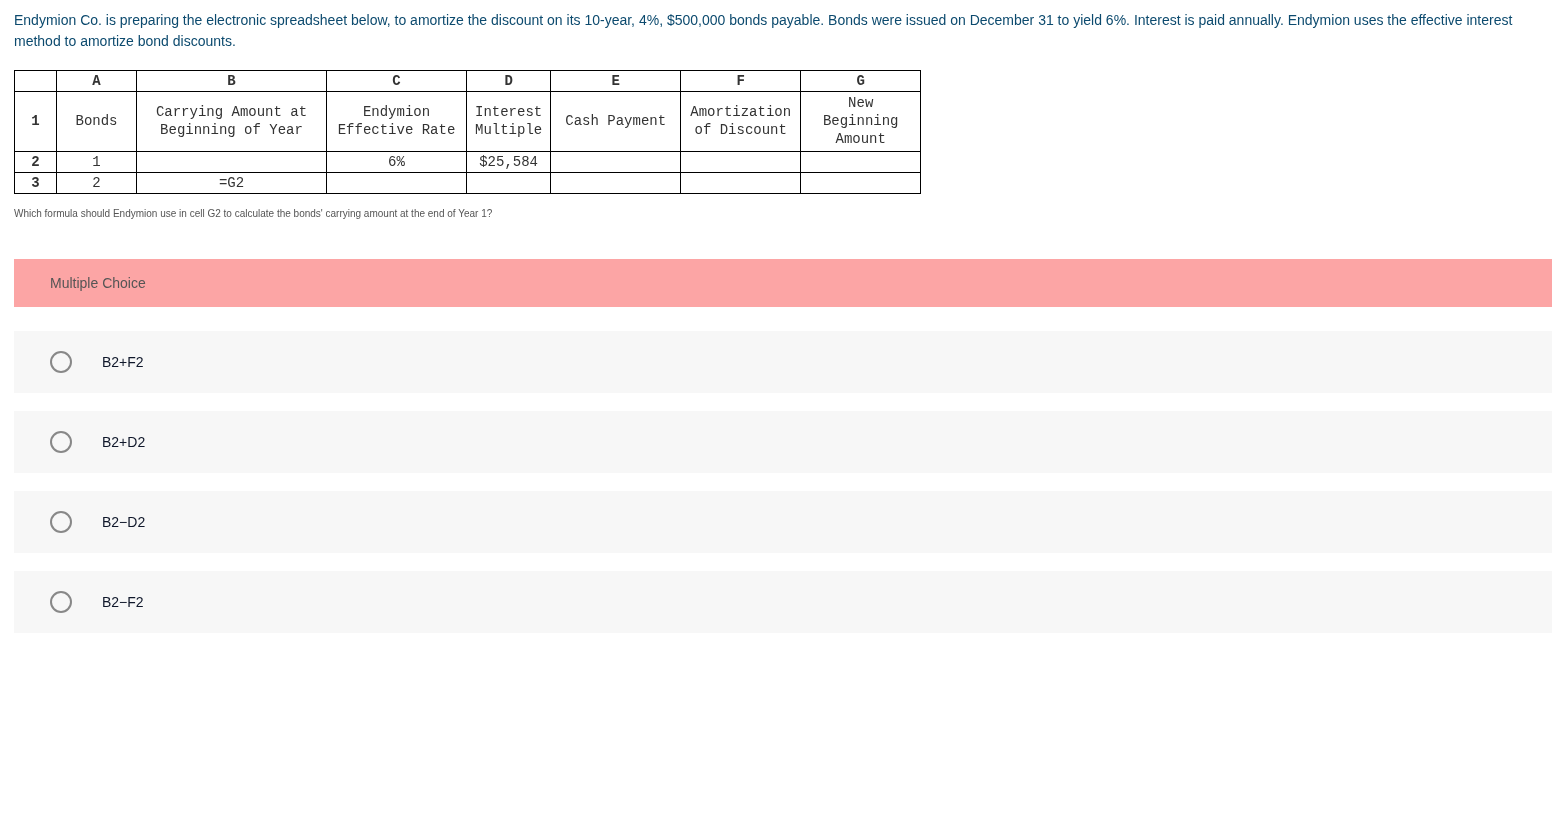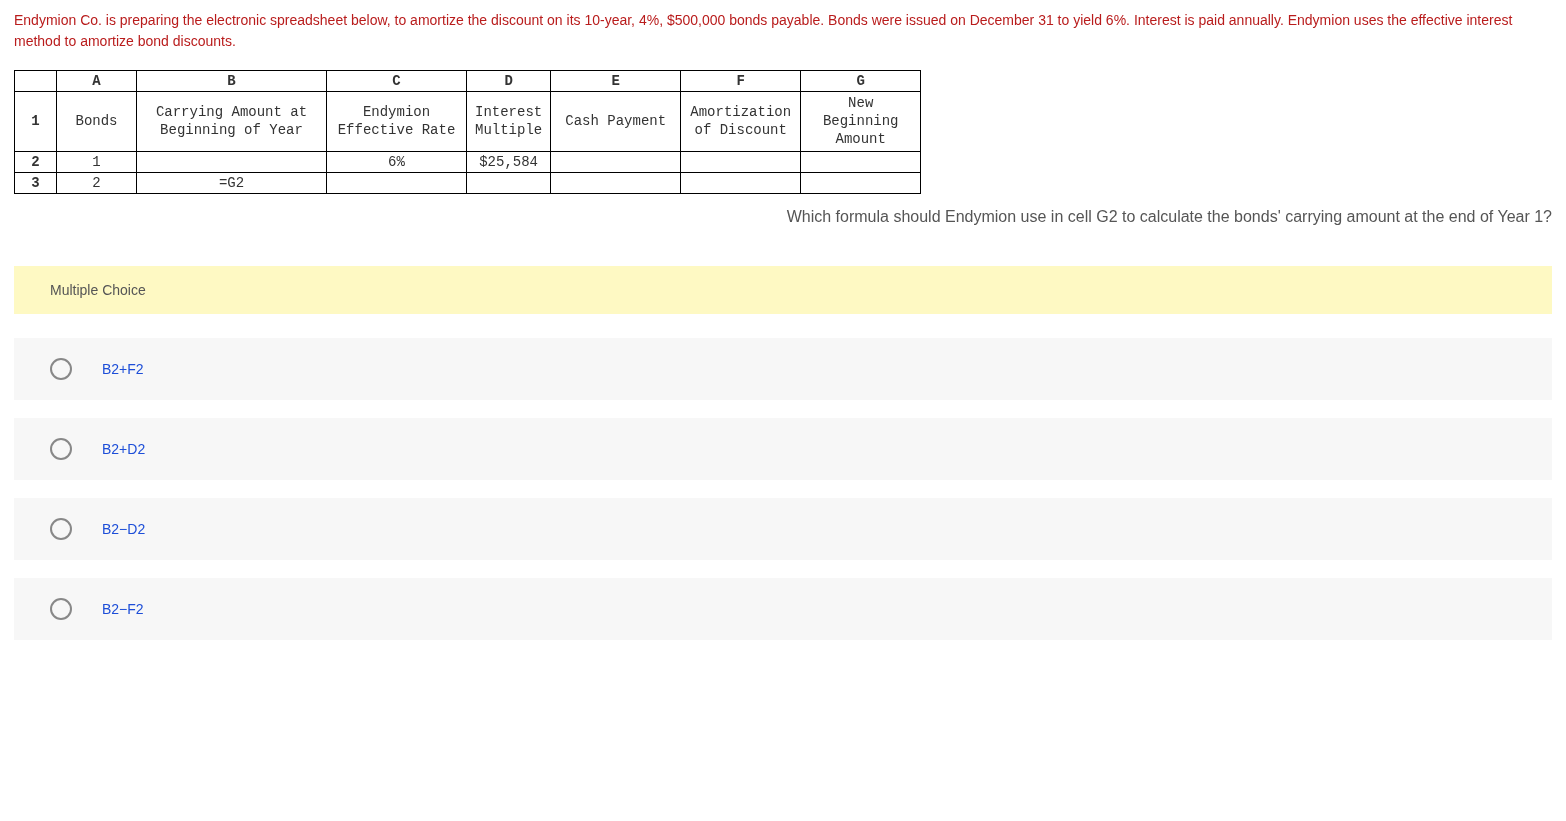--- a/index.html
+++ b/index.html
@@ -4,21 +4,21 @@
   <style>
     * { box-sizing: border-box; margin: 0; padding: 0; }
     body {
       font-family: Arial, Helvetica, sans-serif;
       font-size: 14px;
       color: #333;
       background: #fff;
       padding: 10px 14px;
     }
     .question-text {
-      color: #b91c1c;
+      color: #0c4a6e;
       line-height: 1.5;
       margin-bottom: 18px;
       font-size: 14px;
     }
     .spreadsheet {
       border-collapse: collapse;
       margin-bottom: 14px;
     }
     .spreadsheet td, .spreadsheet th {
       border: 1px solid #000;
@@ -40,25 +40,24 @@
     .col-b { width: 190px; }
     .col-c { width: 140px; }
     .col-d { width: 80px; }
     .col-e { width: 130px; }
     .col-f { width: 120px; }
     .col-g { width: 120px; }
     .two-line { line-height: 1.3; }
     .follow-up {
       color: #555;
       margin-bottom: 40px;
-      font-size: 16px;
-      text-align: right;
+      font-size: 10px;
     }
     .mc-header {
-      background: #fef9c3;
+      background: #fca5a5;
       padding: 16px 36px;
       font-size: 14px;
       color: #555;
       margin-bottom: 24px;
     }
     .choice {
       background: #f7f7f7;
       padding: 20px 36px;
       margin-bottom: 18px;
       display: flex;
@@ -67,21 +66,21 @@
     .radio {
       width: 22px;
       height: 22px;
       border: 2px solid #888;
       border-radius: 50%;
       margin-right: 30px;
       flex-shrink: 0;
     }
     .choice-label {
       font-size: 14px;
-      color: #1d4ed8;
+      color: #0f172a;
     }
   </style>
 </head>
 <body>
 
 <p class="question-text">Endymion Co. is preparing the electronic spreadsheet below, to amortize the discount on its 10-year, 4%, $500,000 bonds payable. Bonds were issued on December 31 to yield 6%. Interest is paid annually. Endymion uses the effective interest method to amortize bond discounts.</p>
 
 <table class="spreadsheet">
   <tbody>
       <tr>

